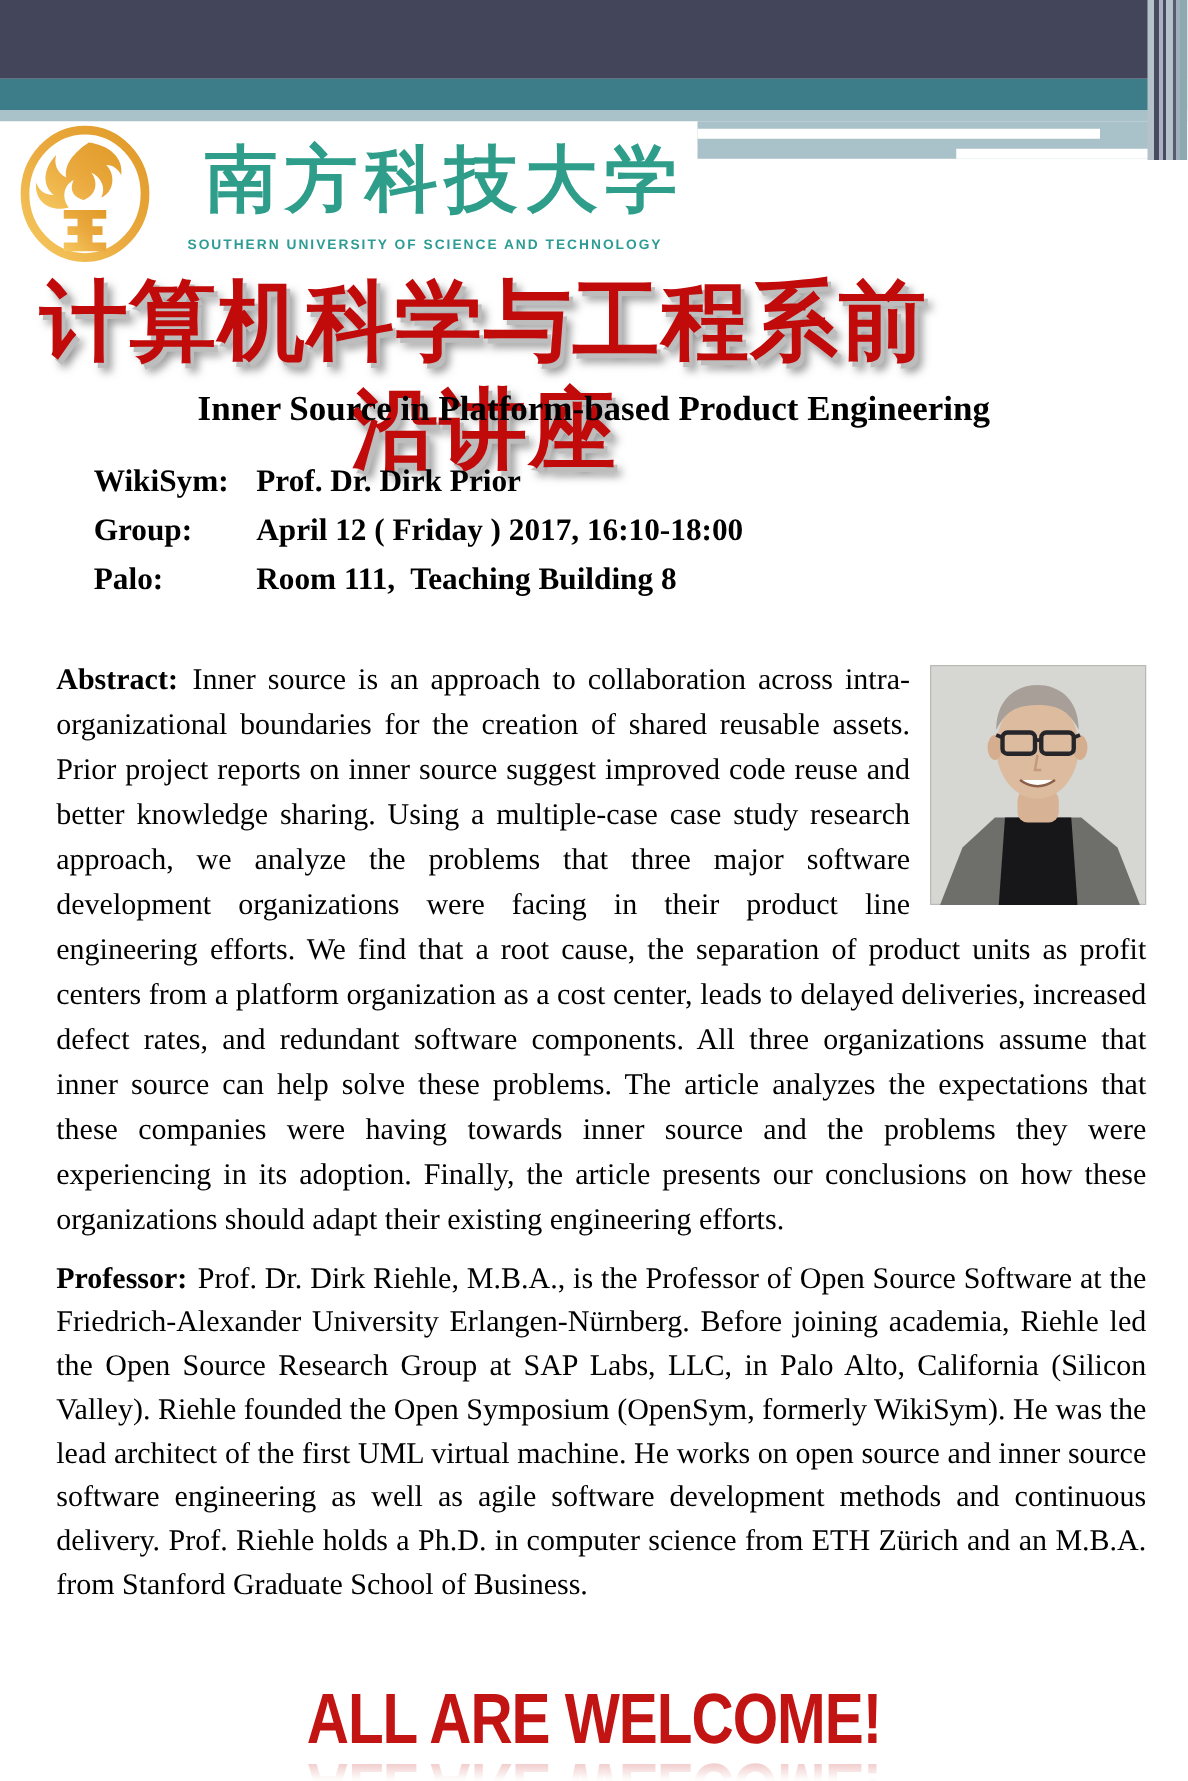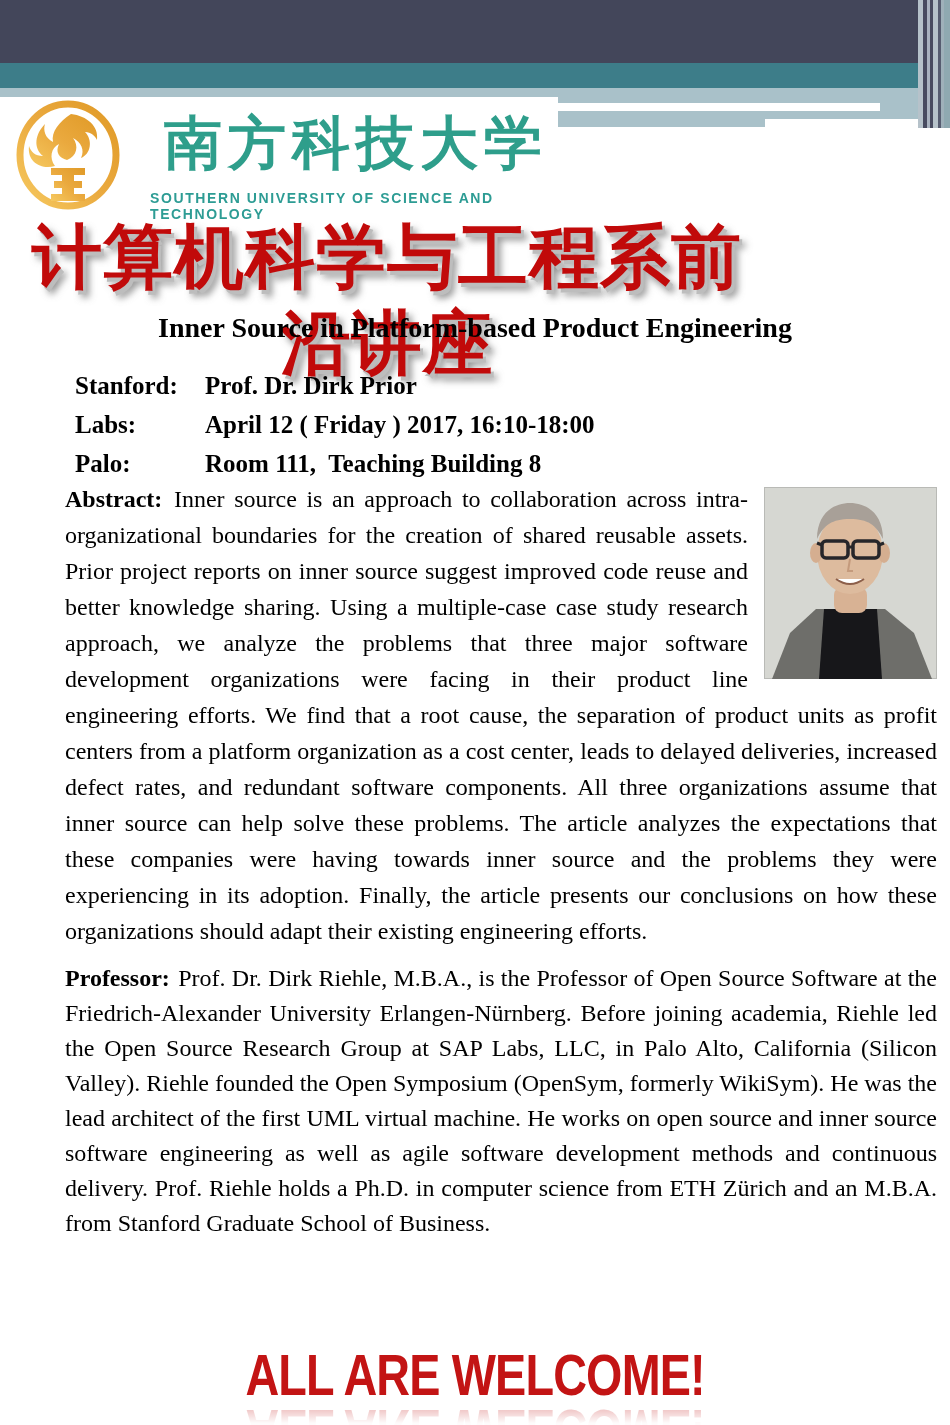--- a/index.html
+++ b/index.html
@@ -24,42 +24,42 @@
   }
   
   .logo { position:absolute; left:15px; top:100px; width:106px; height:110px; }
   .uni-zh {
     position:absolute; left:148px; top:104px; width:400px;
     font-size:58px; line-height:80px; letter-spacing:6px; font-weight:bold;
     color:#2e9e8b; font-family:"Liberation Serif", serif;text-align:right;
   }
   .uni-en {
     position:absolute; left:150px; top:190px; width:420px;
-    font-size:14px; letter-spacing:1.6px; font-weight:bold;
+    font-size:11px; letter-spacing:1.6px; font-weight:bold;
     color:#2d9c94; font-family:"Liberation Sans", sans-serif;
   }
   
   .series-title {
     position:absolute; left:0; top:214px; width:774px; text-align:center;
     font-size:70px; line-height:86px; font-weight:900; letter-spacing:1px;
     color:#c10a0a;
     text-shadow:3px 4px 0 #bdbdbd, 6px 7px 7px rgba(110,110,110,0.75);
     font-family:"Liberation Sans", sans-serif;
   }
   .title-en {
     position:absolute; left:0; top:312px; width:950px; text-align:center;
     font-size:28px; font-weight:bold; color:#000;
   }
   
   .details { position:absolute; left:75px; top:372px; width:800px; font-size:25px; font-weight:bold; }
   .detail-row { display:flex; margin-bottom:12px; line-height:27px; }
   .detail-label { width:130px; flex:0 0 130px; }
   .detail-value { white-space:pre-wrap; }
   
-  .content { position:absolute; left:45px; top:481px; width:872px;margin-left:20px; }
+  .content { position:absolute; left:45px; top:526px; width:872px; }
   .para { font-size:24px; line-height:36px; text-align:justify; color:#000; }
   .para + .para { margin-top:12px; line-height:35px; }
   .para-label { margin-right:2px; }
   .photo-float { float:right; width:173px; height:192px; margin:6px 0 6px 16px; display:block; }
   .photo-float svg { display:block; width:100%; height:100%; }
   
   .welcome-wrap { position:absolute; left:0; top:1347px; width:950px; text-align:center; }
   .welcome-text {
     display:inline-block; font-family:"Liberation Sans", sans-serif;
     font-weight:800; font-size:57px; line-height:1; letter-spacing:-1px;
@@ -107,25 +107,25 @@
     </svg>
   </div>
   <div class="uni-zh">南方科技大学</div>
   <div class="uni-en">SOUTHERN UNIVERSITY OF SCIENCE AND TECHNOLOGY</div>
 
   <div class="series-title">计算机科学与工程系前沿讲座</div>
   <div class="title-en">Inner Source in Platform-based Product Engineering</div>
 
   <div class="details">
     <div class="detail-row">
-      <span class="detail-label">Stanford:</span>
+      <span class="detail-label">WikiSym:</span>
       <span class="detail-value">Prof. Dr. Dirk Prior</span>
     </div>
     <div class="detail-row">
-      <span class="detail-label">Labs:</span>
+      <span class="detail-label">Group:</span>
       <span class="detail-value">April 12 ( Friday ) 2017, 16:10-18:00</span>
     </div>
     <div class="detail-row">
       <span class="detail-label">Palo:</span>
       <span class="detail-value">Room 111,  Teaching Building 8</span>
     </div>
   </div>
 
   <div class="content">
     <p class="para">

